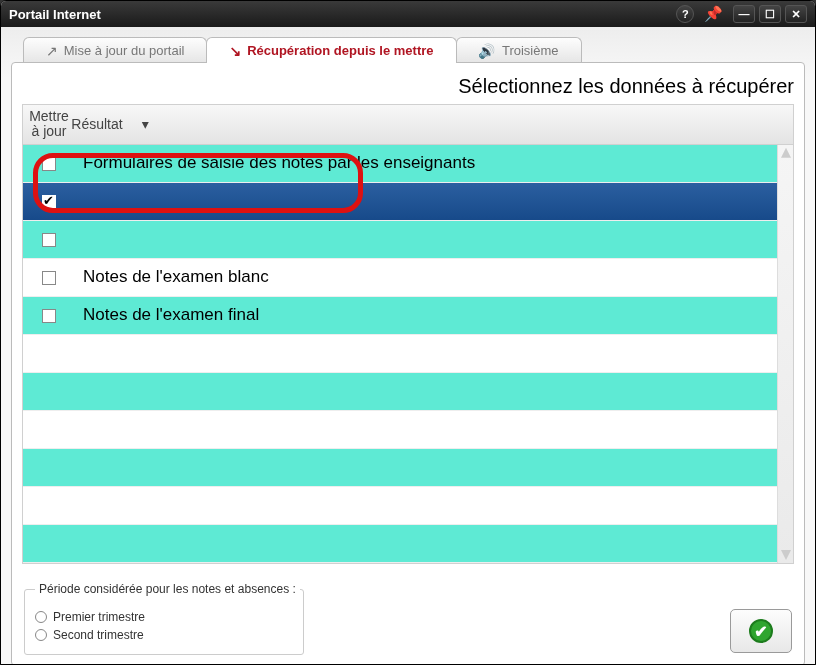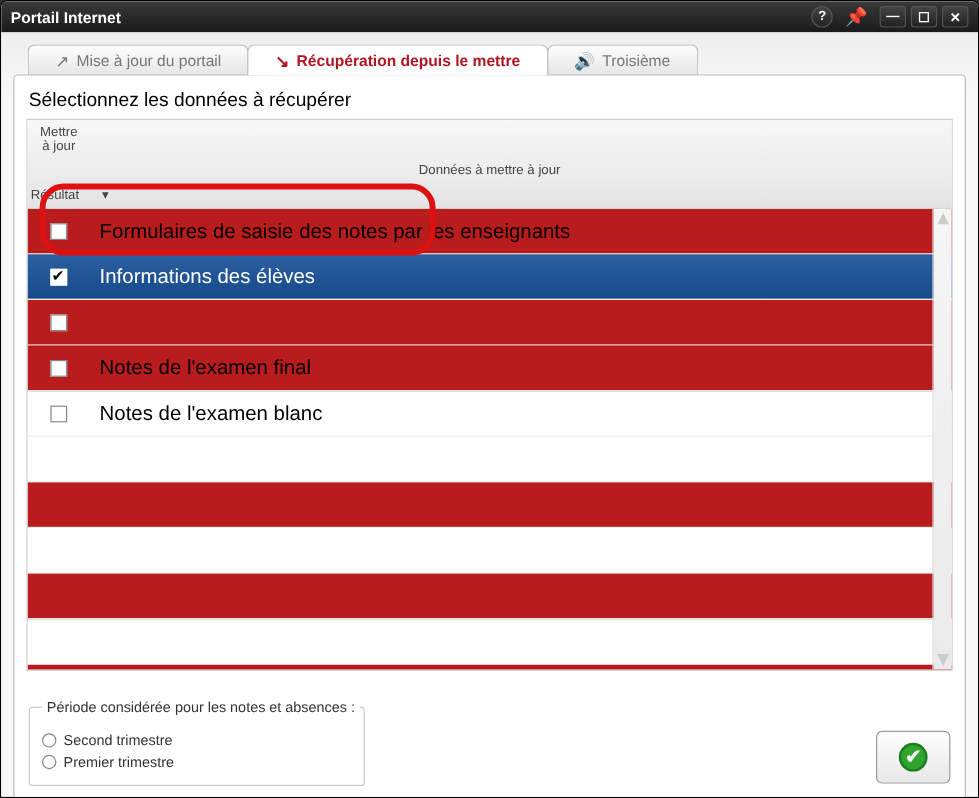--- a/index.html
+++ b/index.html
@@ -33,49 +33,49 @@
     background: linear-gradient(to bottom, #fdfdfd, #e5e5e5);
     border: 1px solid #bbb; border-bottom: none; border-radius: 6px 6px 0 0;
     color: #777; font-size: 13px; margin-right: -1px;
   }
   .tab.active { color: #b01522; font-weight: bold; background: #fff; position: relative; z-index: 2; }
   .tab .ticon { font-size: 14px; }
   .panel {
     background: #fff; border: 1px solid #bbb; border-radius: 4px;
     margin-top: -1px; height: 604px; position: relative; padding: 8px 10px;
   }
-  .instruction { font-size: 16px; margin: 4px 0 6px 2px; }
+  .instruction { font-size: 20px; margin: 4px 0 6px 2px; text-align: right; }
   .grid {
     border: 1px solid #d0d0d0; position: relative; height: 460px;
     display: flex; flex-direction: column;
   }
   .ghead {
     display: flex; background: linear-gradient(to bottom,#f7f7f7,#e4e4e4);
-    border-bottom: 1px solid #d0d0d0; font-size: 11px; color: #444; flex-direction: column;
+    border-bottom: 1px solid #d0d0d0; font-size: 14px; color: #444;
   }
   .ghead > div { padding: 4px 6px; text-align: center; }
   .col-chk { width: 52px; border-right: 0px solid #d0d0d0; line-height: 1.1; }
   .col-data { flex: 1; }
   .col-res { width: 70px; display: flex; align-items: center; justify-content: center; gap: 19px; }
   .gbody { flex: 1; overflow: hidden; position: relative; }
   .gscroll {
     position: absolute; top:0; right:0; bottom:0; width:16px;
     background: linear-gradient(to bottom,#f5f5f5,#eaeaea); border-left:1px solid #ddd;
   }
   .gscroll::before, .gscroll::after {
     content:""; position:absolute; left:3px; width:10px; height:10px;
     background:#ccc; clip-path: polygon(50% 0,100% 100%,0 100%);
   }
   .gscroll::before { top:3px; }
   .gscroll::after { bottom:3px; transform: rotate(180deg); }
   .grow {
     display:flex; align-items:center; height:38px; border-bottom:1px solid #eee;
     font-size:17px;
   }
-  .grow.alt { background:#b91c1c; }
+  .grow.alt { background:#5eead4; }
   .grow.selected { background: linear-gradient(to bottom,#2b5fa0,#174a8a); color:#fff; }
   .grow .rc { width:52px; text-align:center; }
   .grow .rd { flex:1; padding-left:8px; }
   .grow .rr { width:70px; }
   .chk {
     width:14px; height:14px; border:1px solid #888; background:#fff; display:inline-block;
     position:relative; vertical-align:middle;
   }
   .chk.checked::after {
     content:"✔"; position:absolute; top:-3px; left:0; font-size:13px; color:#000;
@@ -141,49 +141,47 @@
         <span>Troisième</span>
       </div>
     </div>
 
     <div class="panel">
       <div class="instruction">Sélectionnez les données à récupérer</div>
 
       <div class="grid">
         <div class="ghead">
           <div class="col-chk">Mettre à jour</div>
-          <div class="col-data">Données à mettre à jour</div>
           <div class="col-res">
             <span>Résultat</span>
             <span>▾</span>
           </div>
         </div>
         <div class="gbody">
           <div class="grow alt">
             <div class="rc"><span class="chk"></span></div>
             <div class="rd">Formulaires de saisie des notes par les enseignants</div>
             <div class="rr"></div>
           </div>
           <div class="grow selected">
             <div class="rc"><span class="chk checked"></span></div>
-            <div class="rd">Informations des élèves</div>
-            <div class="rr"></div>
-          </div>
-          <div class="grow alt">
-            <div class="rc"><span class="chk"></span></div>
+            <div class="rr"></div>
+          </div>
+          <div class="grow alt">
+            <div class="rc"><span class="chk"></span></div>
+            <div class="rr"></div>
+          </div>
+          <div class="grow">
+            <div class="rc"><span class="chk"></span></div>
+            <div class="rd">Notes de l'examen blanc</div>
             <div class="rr"></div>
           </div>
           <div class="grow alt">
             <div class="rc"><span class="chk"></span></div>
             <div class="rd">Notes de l'examen final</div>
-            <div class="rr"></div>
-          </div>
-          <div class="grow">
-            <div class="rc"><span class="chk"></span></div>
-            <div class="rd">Notes de l'examen blanc</div>
             <div class="rr"></div>
           </div>
           <div class="grow">
               <div class="rc"></div>
               <div class="rd"></div>
               <div class="rr"></div>
             </div>
           <div class="grow alt">
               <div class="rc"></div>
               <div class="rd"></div>
@@ -210,25 +208,25 @@
               <div class="rr"></div>
             </div>
           <div class="gscroll"></div>
         </div>
       </div>
 
       <fieldset class="period-box">
         <legend>Période considérée pour les notes et absences :</legend>
         <div class="period-opt">
           <span class="radio"></span>
-          <span>Second trimestre</span>
+          <span>Premier trimestre</span>
         </div>
         <div class="period-opt">
           <span class="radio"></span>
-          <span>Premier trimestre</span>
+          <span>Second trimestre</span>
         </div>
       </fieldset>
 
       <button class="update-btn">
         <span class="ok-ico">✔</span>
       </button>
     </div>
   </div>
 
   <div class="highlight-ring"></div>

